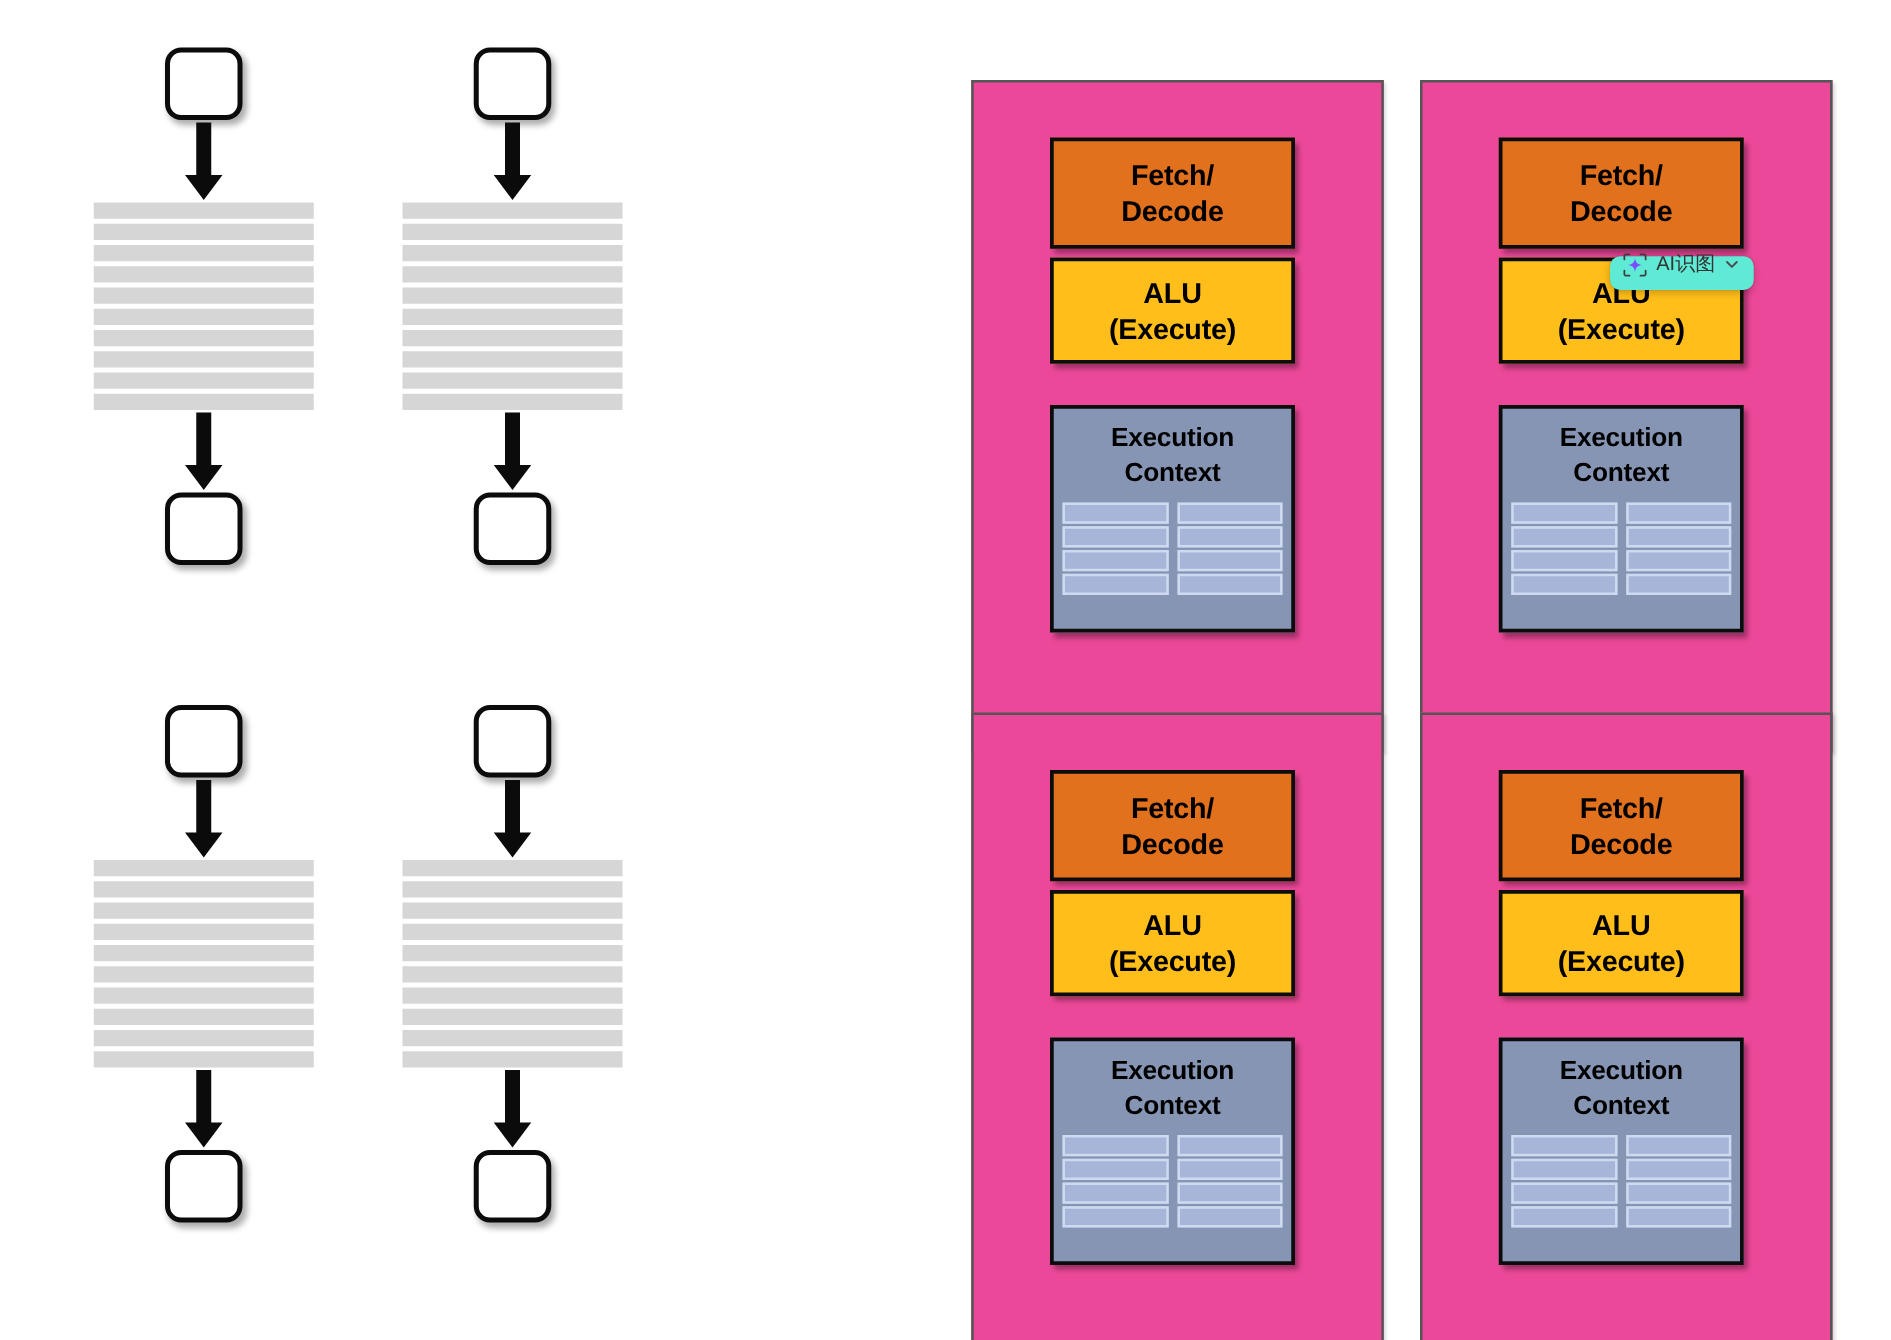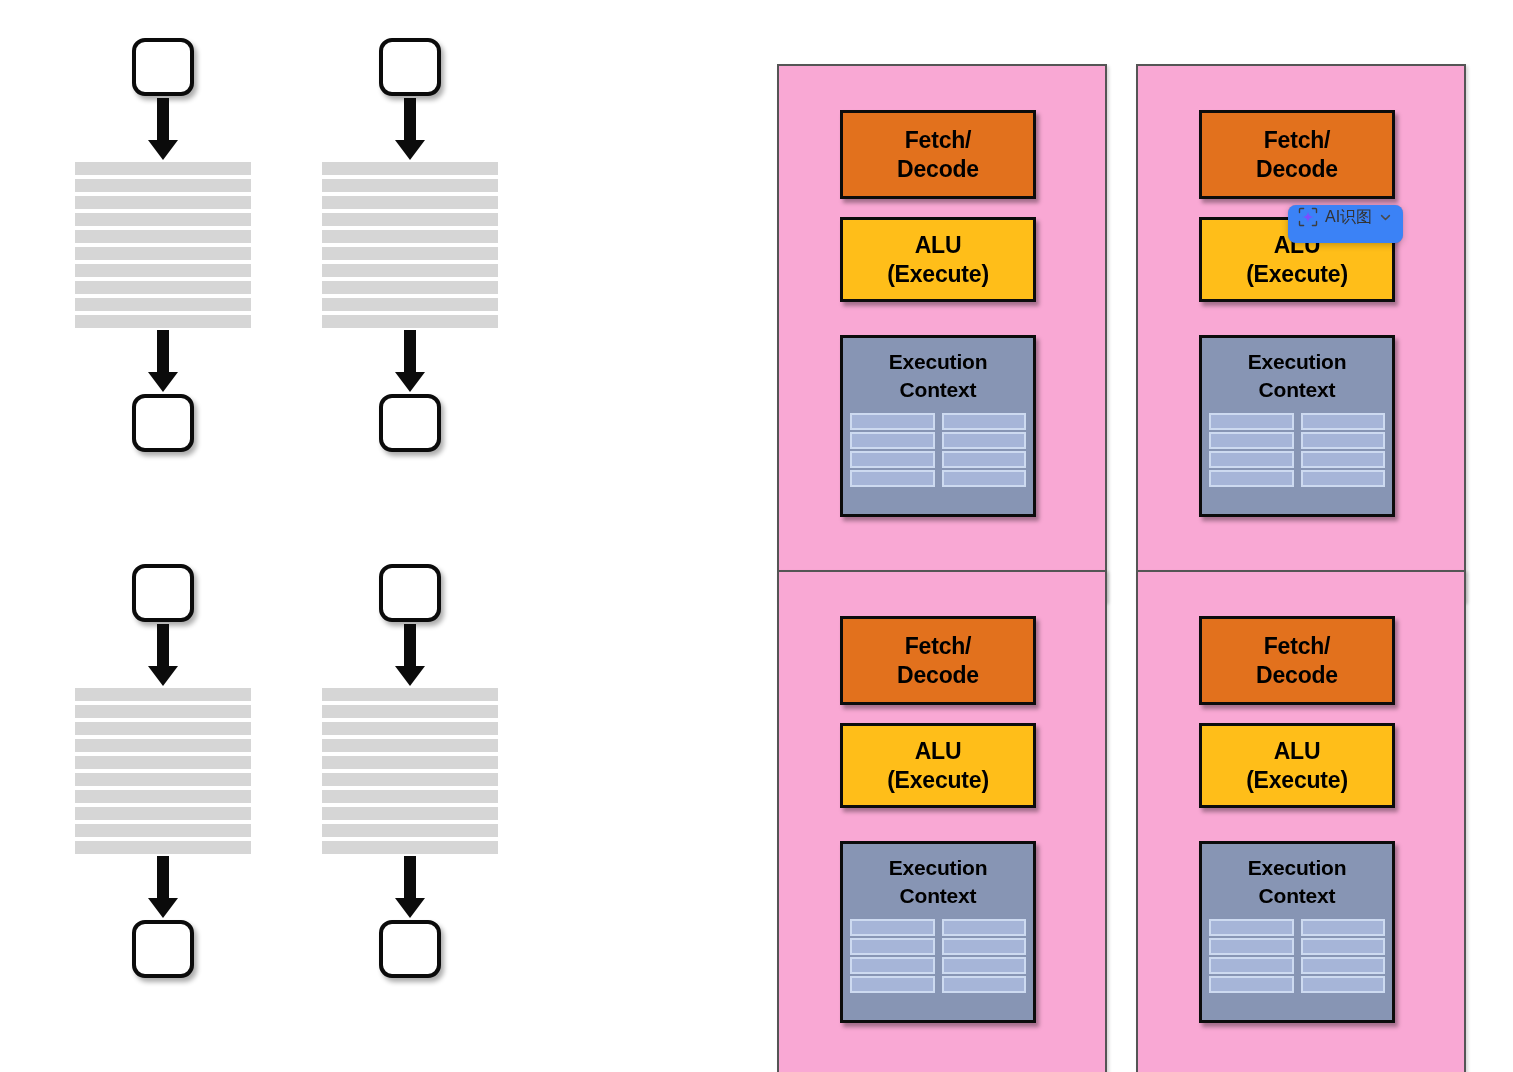--- a/index.html
+++ b/index.html
@@ -66,21 +66,21 @@
     height: 13px;
     background: #d6d6d6;
     width: 100%;
   }
 
   
   .core-panel {
     position: absolute;
     width: 330px;
     height: 538px;
-    background: #f9a8d4;
+    background: #ec4899;
     border: 2px solid #555555;
     box-sizing: border-box;
     box-shadow: 2px 2px 3px rgba(0,0,0,0.16);
   }
   .cp-1 { left: 777px;  top: 64px;  }
   .cp-2 { left: 1136px; top: 64px;  }
   .cp-3 { left: 777px;  top: 570px; }
   .cp-4 { left: 1136px; top: 570px; }
 
   .core-inner {
@@ -107,21 +107,21 @@
     height: 89px;
     background: #e2711d;
     font-size: 23px;
     line-height: 29px;
   }
   .alu {
     height: 85px;
     background: #ffbe19;
     font-size: 23px;
     line-height: 29px;
-    margin-top: 18px;
+    margin-top: 7px;
   }
   .exec-context {
     height: 182px;
     background: #8795b4;
     margin-top: 33px;
     justify-content: flex-start;
     padding-top: 10px;
     box-sizing: border-box;
   }
   .exec-title {
@@ -147,26 +147,26 @@
     background: #a6b5d8;
     border: 2px solid #cddaf0;
     box-sizing: border-box;
   }
 
   
   #ai-widget {
     position: absolute;
     left: 1288px;
     top: 205px;
-    height: 38px;
+    height: 27px;
     display: flex;
     align-items: center;
     gap: 7px;
     padding: 0 11px 14px 10px;
-    background: #3b82f6;
+    background: #5eead4;
     border-radius: 8px;
     box-shadow: 0 2px 7px rgba(0,0,0,0.22), 0 0 1px rgba(0,0,0,0.18);
     cursor: pointer;
     box-sizing: border-box;
   }
   #ai-widget .wg-label {
     font-size: 16px;
     color: #333333;
     white-space: nowrap;
     font-family: "Liberation Sans", "DejaVu Sans", sans-serif;

